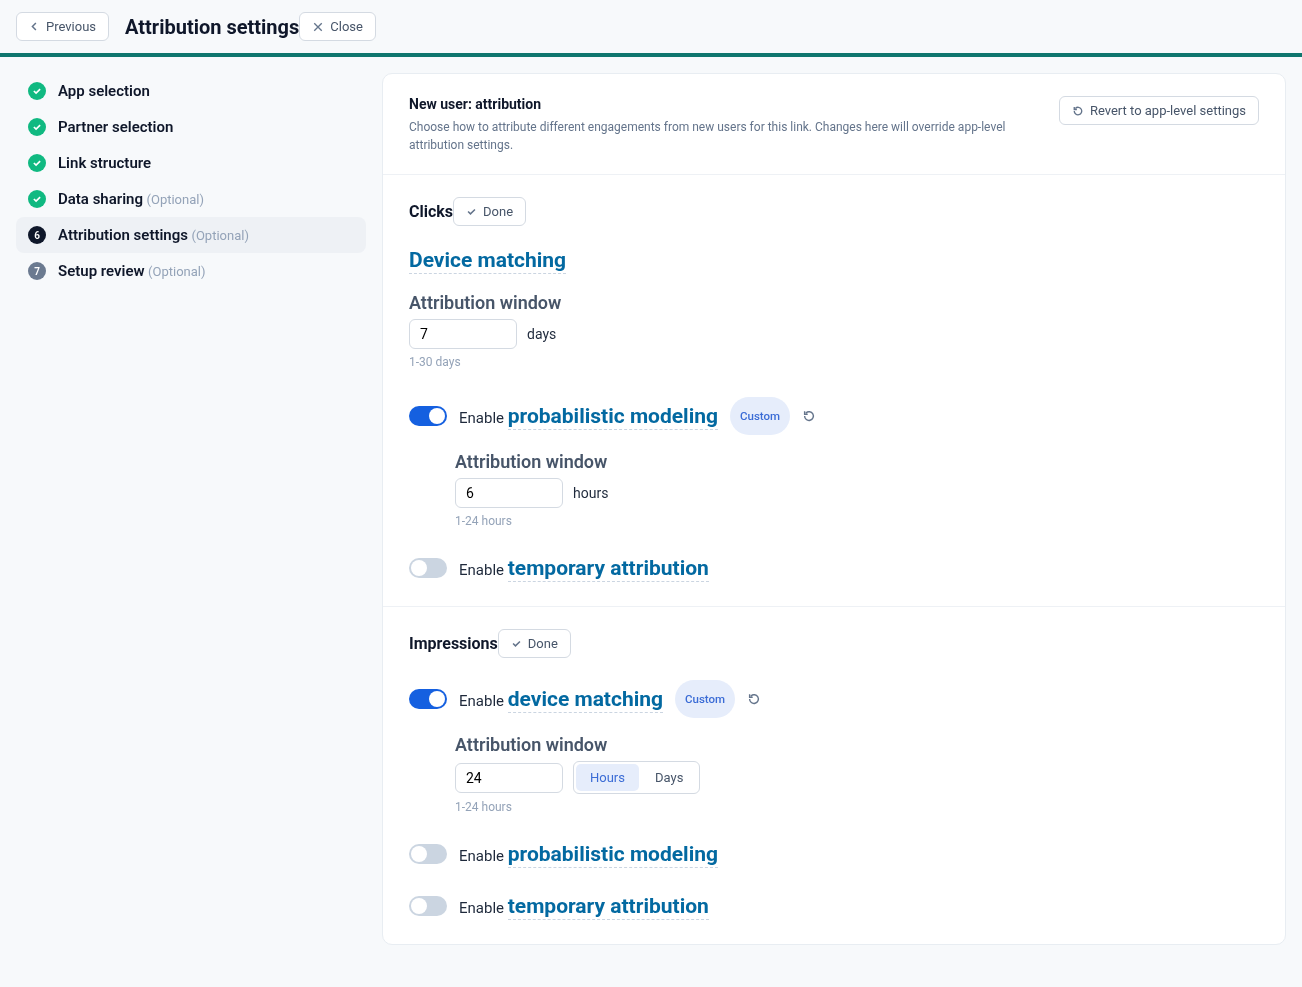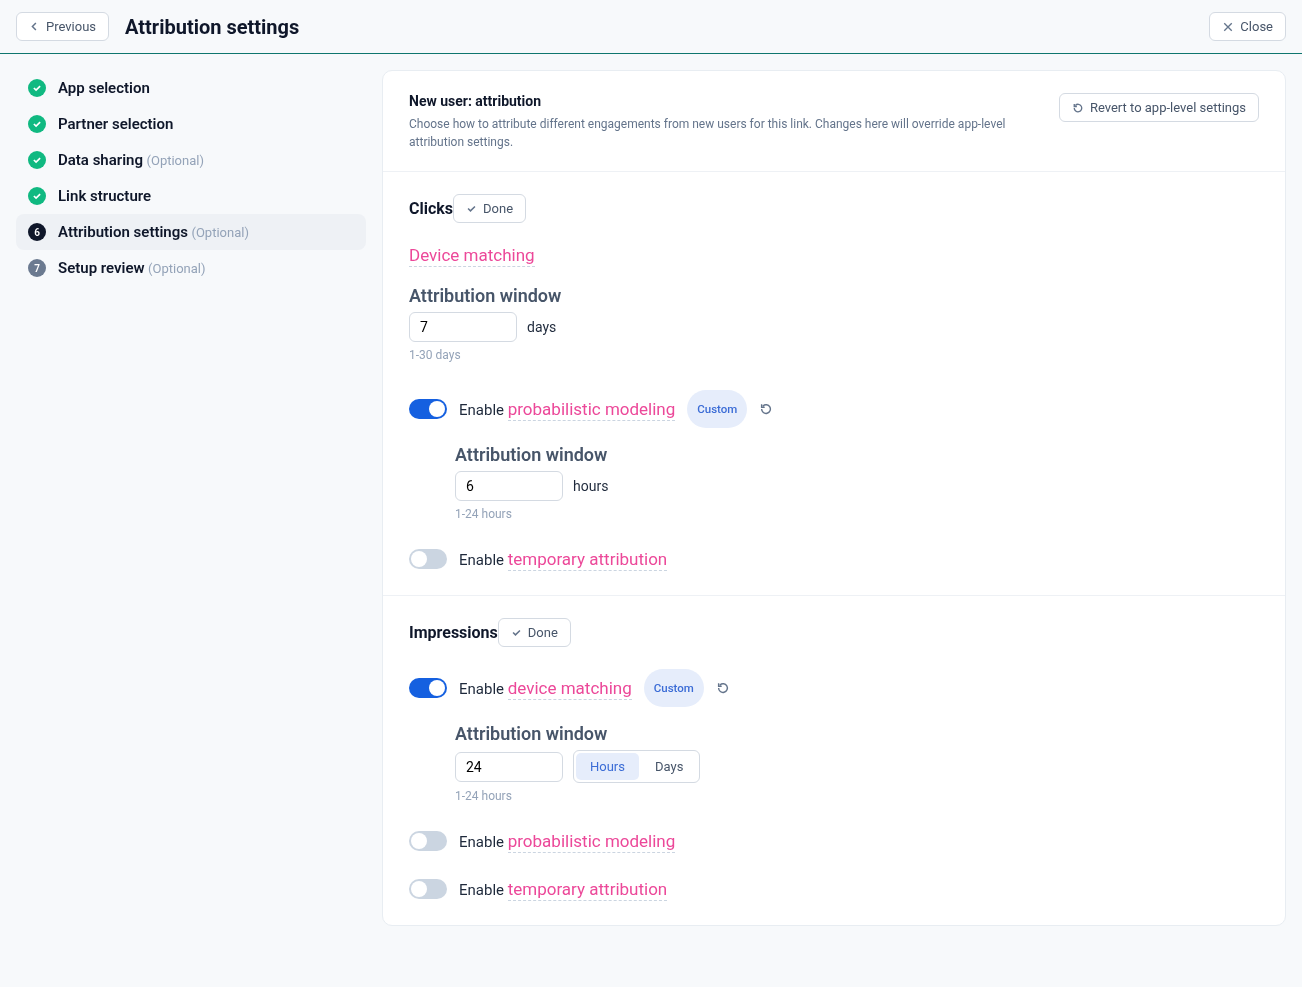--- a/index.html
+++ b/index.html
@@ -15,23 +15,22 @@
     }
     .page {
       width: 1302px;
       min-height: 987px;
     }
     
     
     .header {
       display: flex;
       align-items: center;
-      justify-content: space-between;
       padding: 12px 16px;
-      border-bottom: 1px solid #0f766e;
+      border-bottom: 4px solid #0f766e;
       background: #f7f9fb;
     }
     .header-left {
       display: flex;
       align-items: center;
       gap: 16px;
     }
     .btn {
       display: inline-flex;
       align-items: center;
@@ -150,24 +149,25 @@
       align-items: center;
       margin-bottom: 22px;
     }
     .block-title {
       font-size: 16px;
       font-weight: 700;
       color: #0f172a;
     }
     
     .underline-label {
-      font-size: 17px;
-      color: #ec4899;
+      font-size: 21px;
+      color: #0369a1;
       border-bottom: 1px dashed #cbd5e1;
       padding-bottom: 1px;
+      font-weight: bold;
     }
     .field-group {
       margin-bottom: 10px;
     }
     .field-label {
       font-size: 18px;
       font-weight: 600;
       color: #475569;
       margin-bottom: 6px;
       display: block;
@@ -327,32 +327,32 @@
             </svg>
         </span>
         <span class="step-label">Partner selection</span>
       </div>
       <div class="step">
         <span class="step-icon done">
           <svg width="10" height="10" viewBox="0 0 16 16" fill="none" stroke="#fff" stroke-width="2.6">
               <path d="M3 8 L6.5 11.5 L13 5"></path>
             </svg>
         </span>
-        <span>
-          <span class="step-label">Data sharing</span>
-          <span class="step-optional">(Optional)</span>
-        </span>
+        <span class="step-label">Link structure</span>
       </div>
       <div class="step">
         <span class="step-icon done">
           <svg width="10" height="10" viewBox="0 0 16 16" fill="none" stroke="#fff" stroke-width="2.6">
               <path d="M3 8 L6.5 11.5 L13 5"></path>
             </svg>
         </span>
-        <span class="step-label">Link structure</span>
+        <span>
+          <span class="step-label">Data sharing</span>
+          <span class="step-optional">(Optional)</span>
+        </span>
       </div>
       <div class="step active">
         <span class="step-icon current">6</span>
         <span>
           <span class="step-label">Attribution settings</span>
           <span class="step-optional">(Optional)</span>
         </span>
       </div>
       <div class="step">
         <span class="step-icon pending">7</span>

